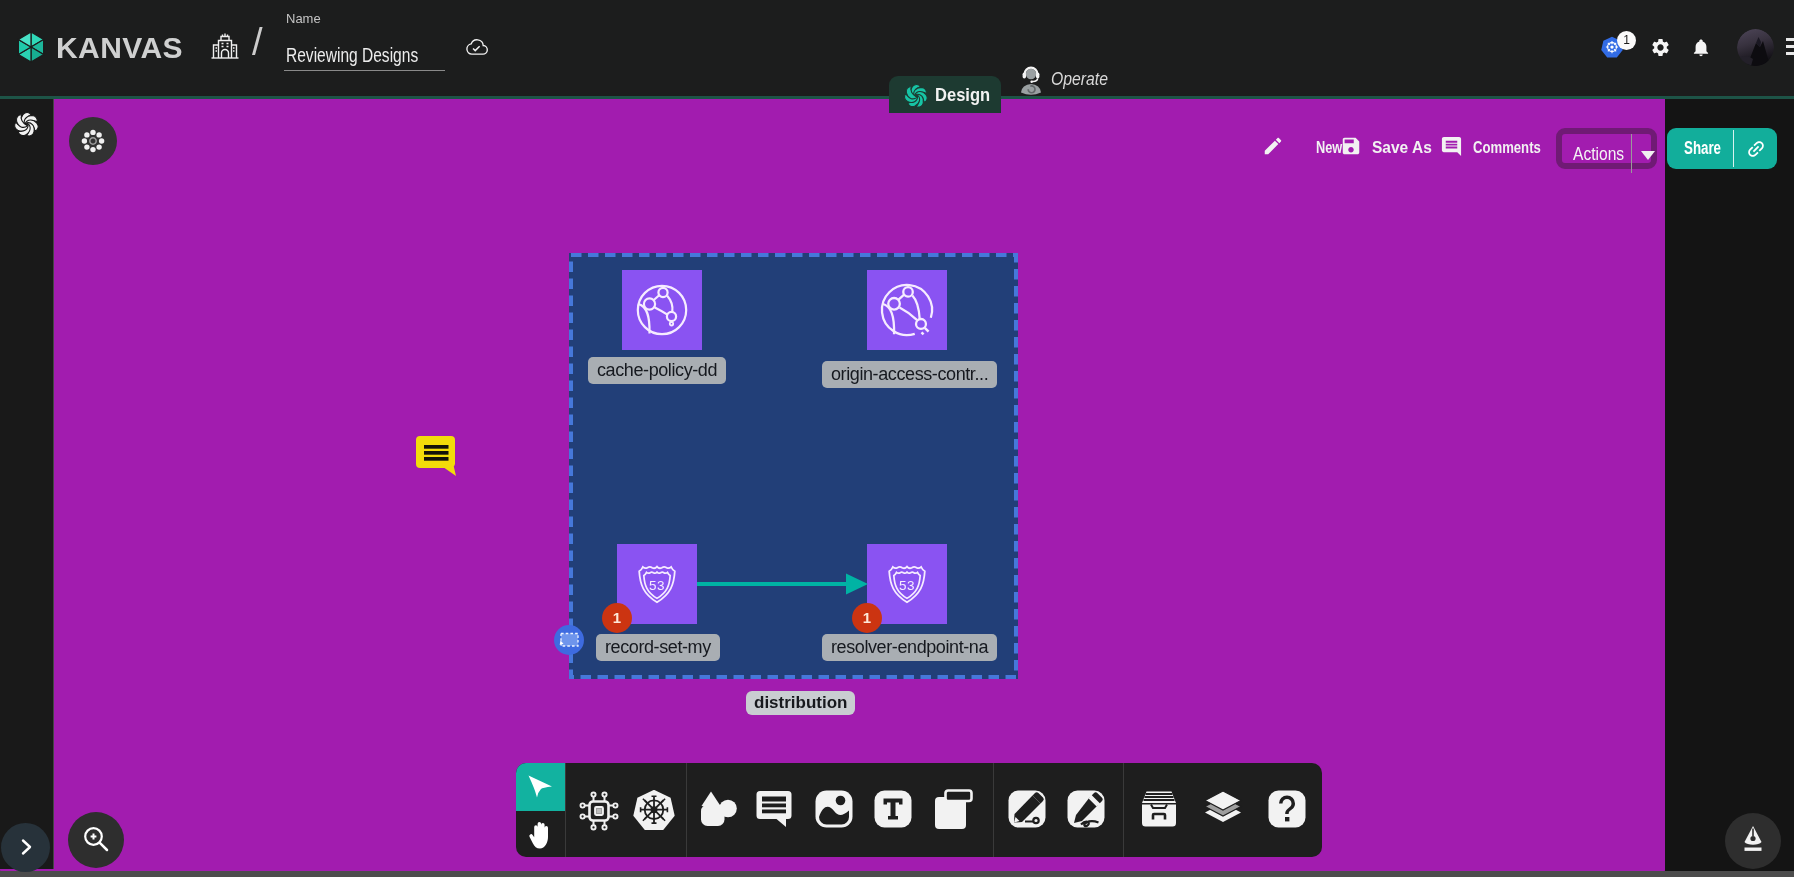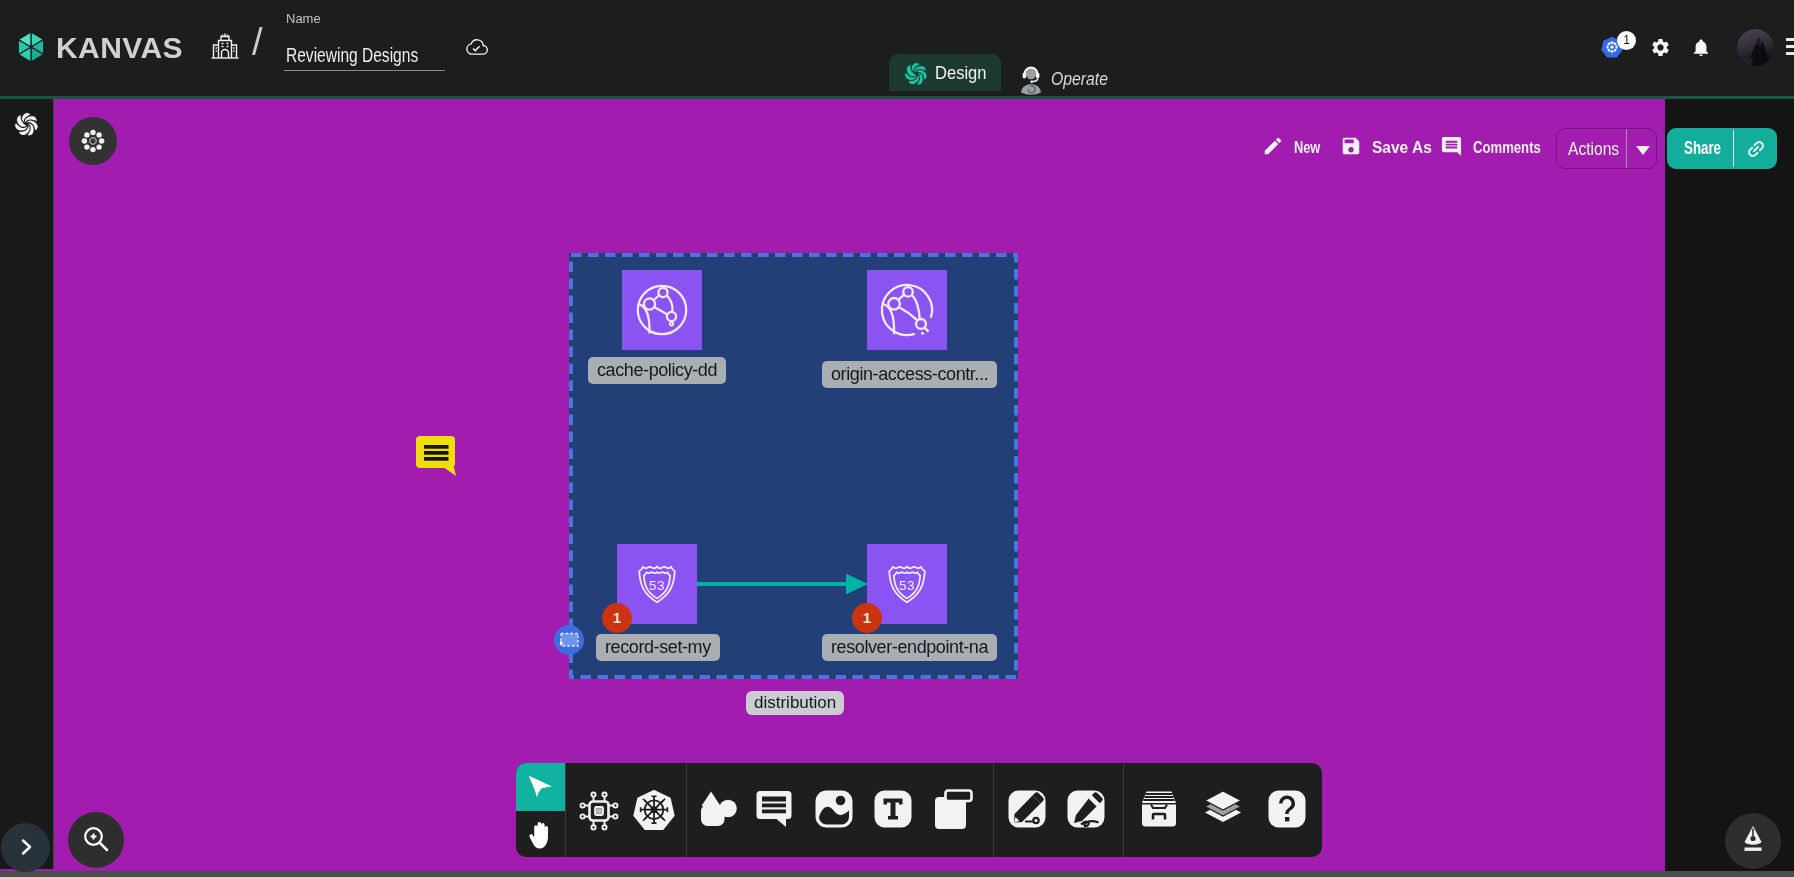--- a/index.html
+++ b/index.html
@@ -14,21 +14,21 @@
   #logo-hex { position:absolute; left:16px; top:31px; }
   #logo-text { position:absolute; left:56px; top:31px; font-size:30px; font-weight:bold; color:#cfd0d0; letter-spacing:0.4px; }
   #org-icon { position:absolute; left:210px; top:31px; }
   #slash { position:absolute; left:252px; top:21px; font-size:38px; font-weight:100; color:#cccccc; }
   #name-label { position:absolute; left:286px; top:11px; font-size:13px; color:#c4c4c4; }
   #name-value { position:absolute; left:286px; top:43px; font-size:21px; color:#ececec; transform:scaleX(0.74); transform-origin:left; white-space:nowrap; }
   #name-underline { position:absolute; left:284px; top:70px; width:161px; height:1px; background:#8a8a8a; }
   #cloud-icon { position:absolute; left:462px; top:37px; }
 
   
-  #tab-design { position:absolute; left:889px; top:54px; width:112px; height:37px; background:#1d3a31; border-radius:9px 9px 0 0; }
+  #tab-design { position:absolute; left:889px; top:76px; width:112px; height:37px; background:#1d3a31; border-radius:9px 9px 0 0;font-weight:bold; }
   #tab-design .ticon { position:absolute; left:14px; top:7px; }
   #tab-design .tlabel { position:absolute; left:46px; top:8px; font-size:19px; color:#f2f2f2; transform:scaleX(0.87); transform-origin:left; display:inline-block; white-space:nowrap; }
   #tab-operate { position:absolute; left:1003px; top:60px; width:110px; height:37px;font-style:italic; }
   #tab-operate .ticon { position:absolute; left:14px; top:5px; }
   #tab-operate .tlabel { position:absolute; left:48px; top:8px; font-size:19px; color:#d9d9d9; transform:scaleX(0.83); transform-origin:left; display:inline-block; white-space:nowrap; }
 
   
   #k8s-wrap { position:absolute; left:1600px; top:36px; }
   #k8s-badge { position:absolute; left:1617px; top:31px; width:19px; height:19px; border-radius:50%; background:#fafafa; color:#1b1b1b; font-size:12px; text-align:center; line-height:19px; }
   #gear { position:absolute; left:1650px; top:37px; }
@@ -45,39 +45,39 @@
 
   
   #flower-btn { position:absolute; left:69px; top:117px; width:48px; height:48px; border-radius:50%; background:#323232; }
   #zoom-btn { position:absolute; left:68px; top:812px; width:56px; height:56px; border-radius:50%; background:#2e2e2e; }
   #pen-btn { position:absolute; left:1725px; top:813px; width:56px; height:56px; border-radius:50%; background:#2e2e2e; }
   #bottom-strip { position:absolute; left:0; top:871px; width:1794px; height:6px; background:#4c4c4c; }
 
   
   .act-item { position:absolute; top:128px; height:40px; display:flex; align-items:center; color:#f2f2f2; font-size:16px; font-weight:bold; }
   .act-item .txt { display:inline-block; transform-origin:left; }
-  #act-new { left:1262px; }
+  #act-new { left:1262px;gap:22px; }
   #act-save { left:1340px;align-items:center; }
   #act-comments { left:1440px; }
   .act-item svg { margin-right:10px; }
-  #actions-btn { position:absolute; left:1556px; top:128px; width:101px; height:41px; border:1px solid #701a75; border-radius:9px; color:#f5f5f5; }
+  #actions-btn { position:absolute; left:1556px; top:128px; width:101px; height:41px; border:6px solid #701a75; border-radius:9px; color:#f5f5f5; }
   #actions-btn .lbl { position:absolute; left:11px; top:9px; font-size:19px; transform:scaleX(0.82); transform-origin:left; display:inline-block; }
   #actions-btn .div { position:absolute; left:69px; top:0; width:1px; height:39px; background:#9a9a9a; }
   #actions-btn .caret { position:absolute; left:79px; top:17px; width:0; height:0; border-left:7px solid transparent; border-right:7px solid transparent; border-top:9px solid #f0f0f0; }
   #share-btn { position:absolute; left:1667px; top:128px; width:110px; height:41px; background:#12ae9b; border-radius:9px; color:#fff; }
   #share-btn .lbl { position:absolute; left:17px; top:10px; font-size:18px; font-weight:bold; transform:scaleX(0.74); transform-origin:left; display:inline-block; }
   #share-btn .div { position:absolute; left:66px; top:2px; width:1px; height:37px; background:#d9f3ef; }
   #share-btn svg { position:absolute; left:78px; top:10px; }
 
   
   #group { position:absolute; left:569px; top:253px; width:449px; height:426px; background:#223f78; }
   .node { position:absolute; width:80px; height:80px; background:#8a53f2;padding-left:24px; }
   .nlabel { position:absolute; background:#a9aeb3; color:#16191f; font-size:18px; padding:3px 9px; border-radius:5px; white-space:nowrap; letter-spacing:-0.4px; }
   .badge { position:absolute; width:30px; height:30px; border-radius:50%; background:#cc3411; color:#fde8d8; font-size:15px; font-weight:bold; text-align:center; line-height:30px; }
-  #dist-label { position:absolute; left:746px; top:691px; background:#c9cdd1; color:#17191d; font-size:17px; padding:2px 8px; border-radius:6px; }
+  #dist-label { position:absolute; left:746px; top:691px; background:#c9cdd1; color:#17191d; font-size:17px; padding:2px 8px; border-radius:6px;font-weight:bold; }
   #handle { position:absolute; left:554px; top:625px; width:30px; height:30px; border-radius:50%; background:#3e6be0; }
 
   
   #toolbar { position:absolute; left:516px; top:763px; width:806px; height:94px; background:#1e1e1e; border-radius:10px; }
   .tb-div { position:absolute; top:0; width:1px; height:94px; background:#3a3a3a; }
   #tb-cursor-cell { position:absolute; left:0; top:0; width:49px; height:48px; background:#12b2a0; border-radius:10px 0 0 0; }
 </style>
 </head>
 <body>
 <div id="app">

